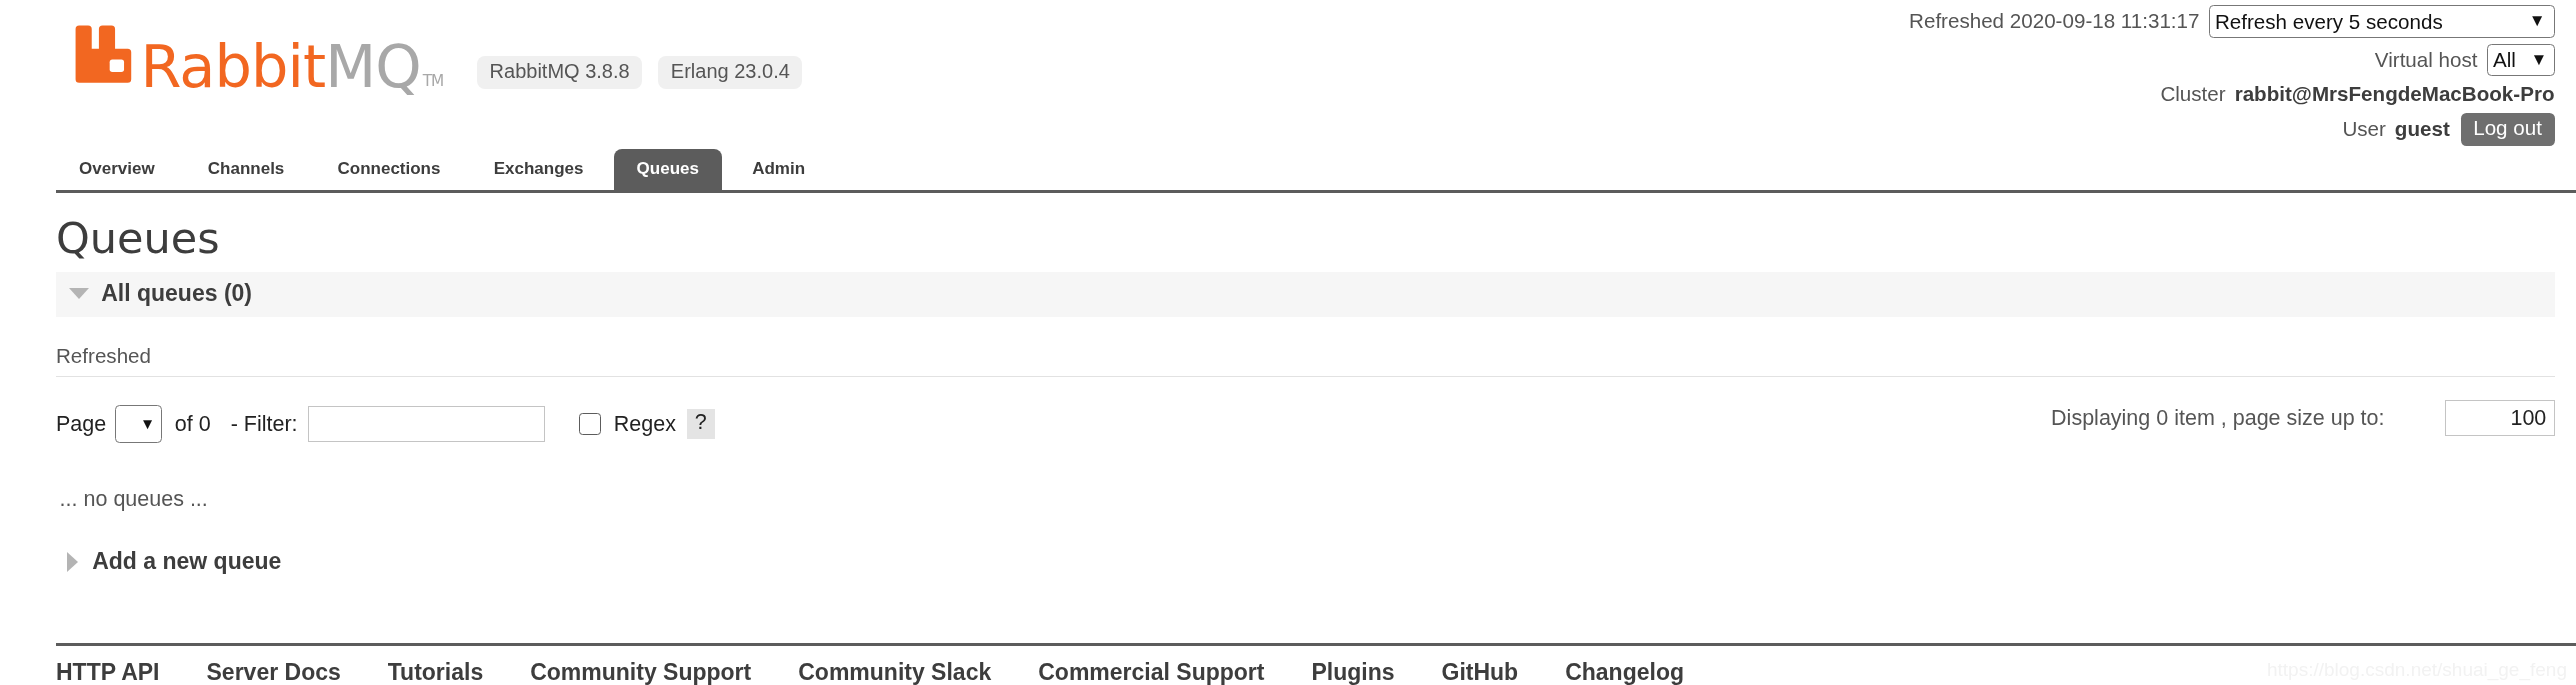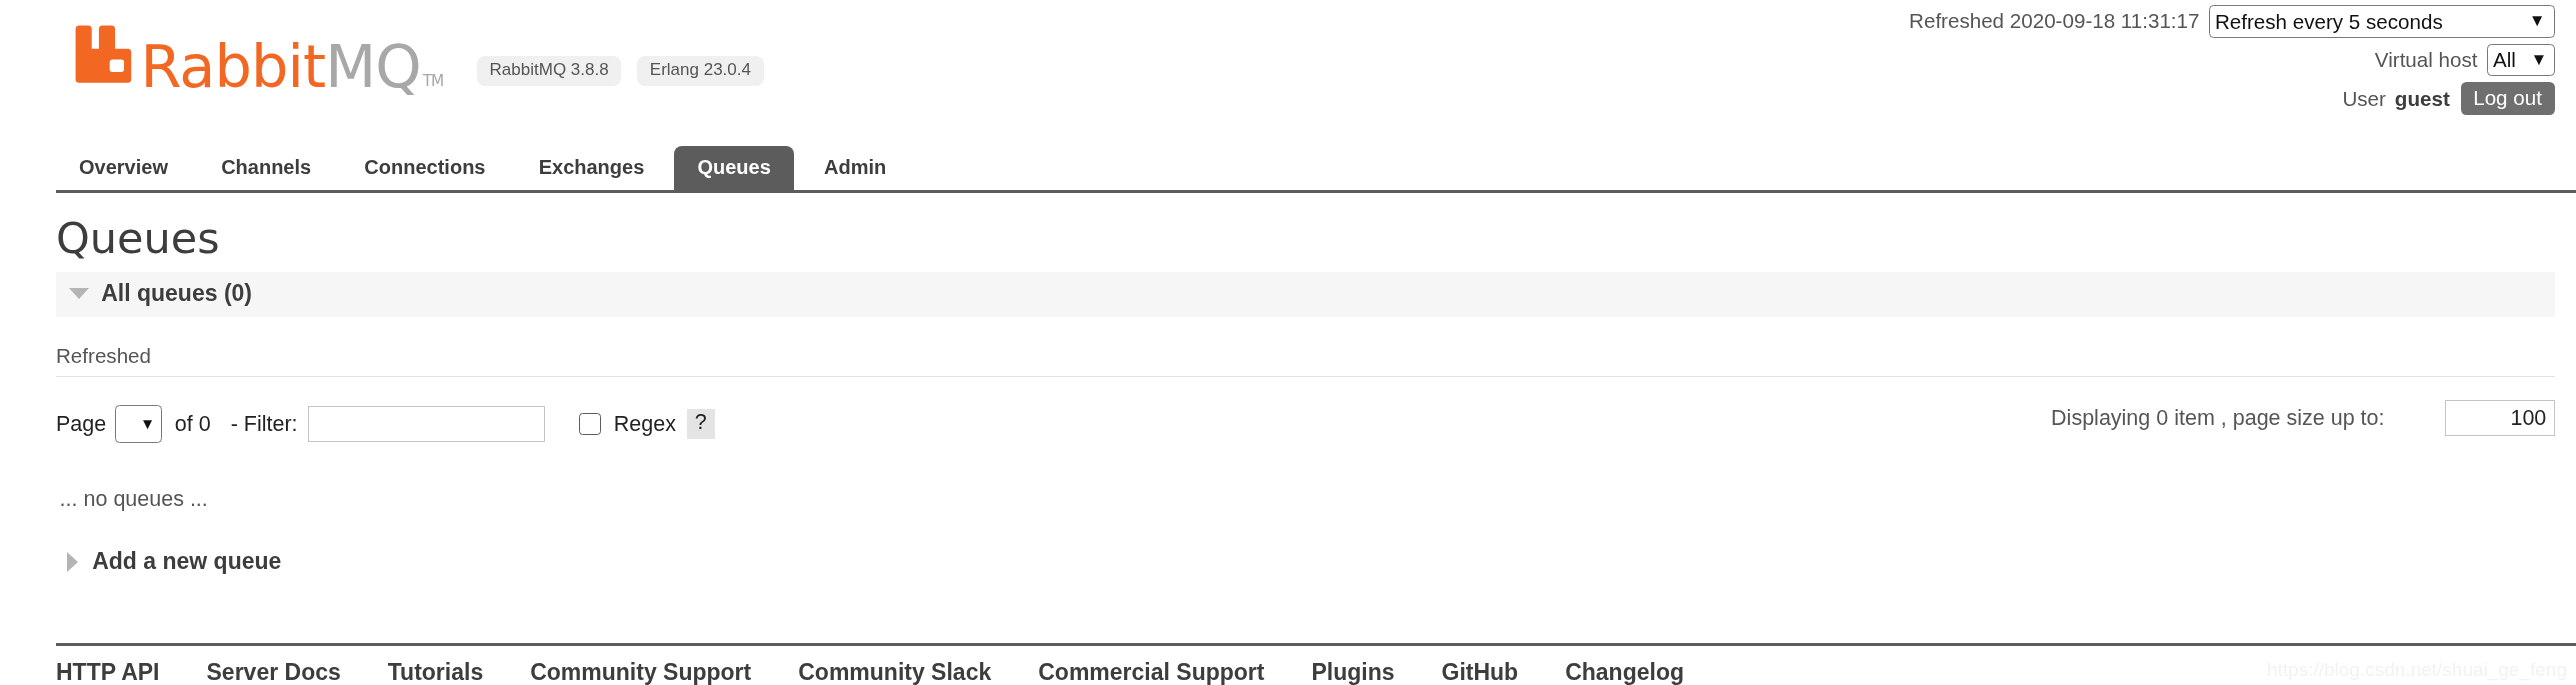--- a/index.html
+++ b/index.html
@@ -68,21 +68,21 @@
     left: 477px;
     top: 56px;
     display: flex;
     gap: 16px;
   }
   .badge {
     background: #f0f0f0;
     color: #555555;
     border-radius: 8px;
     padding: 5.4px 12.6px 7.2px 12.6px;
-    font-size: 17px;
+    font-size: 20px;
     line-height: 1;
     white-space: nowrap;
   }
 
   .header-right {
     position: absolute;
     right: 21.5px;
     top: 5.4px;
     text-align: right;
     font-size: 20.6px;
@@ -144,21 +144,21 @@
     position: absolute;
     left: 56px;
     right: 0;
     bottom: 0;
     border-bottom: 3.6px solid #5c5c5c;
     height: 52px;
     display: flex;
     align-items: flex-end;
   }
   .nav-item {
-    font-size: 20px;
+    font-size: 17px;
     font-weight: bold;
     color: #3d3d3d;
     padding: 11.7px 23px 12.6px 23px;
     margin-right: 7.2px;
     cursor: pointer;
     border-radius: 8px 8px 0 0;
     line-height: 1;
     white-space: nowrap;
   }
   .nav-item.active {
@@ -377,20 +377,24 @@
       <div class="hr-row">
         <span class="hr-label">Virtual host</span>
         <span class="select-wrap vhost-select-wrap">
           <select class="ctl vhost-select">
             <option>All</option>
           </select>
           <span class="chev">▼</span>
         </span>
       </div>
 
+      <div class="hr-row">
+        <span class="hr-label">Cluster</span>
+        <span class="hr-strong">rabbit@MrsFengdeMacBook-Pro</span>
+      </div>
 
       <div class="hr-row">
         <span class="hr-label">User</span>
         <span class="hr-strong">guest</span>
         <button class="logout-btn">Log out</button>
       </div>
 
     </div>
 
     <div class="nav">

